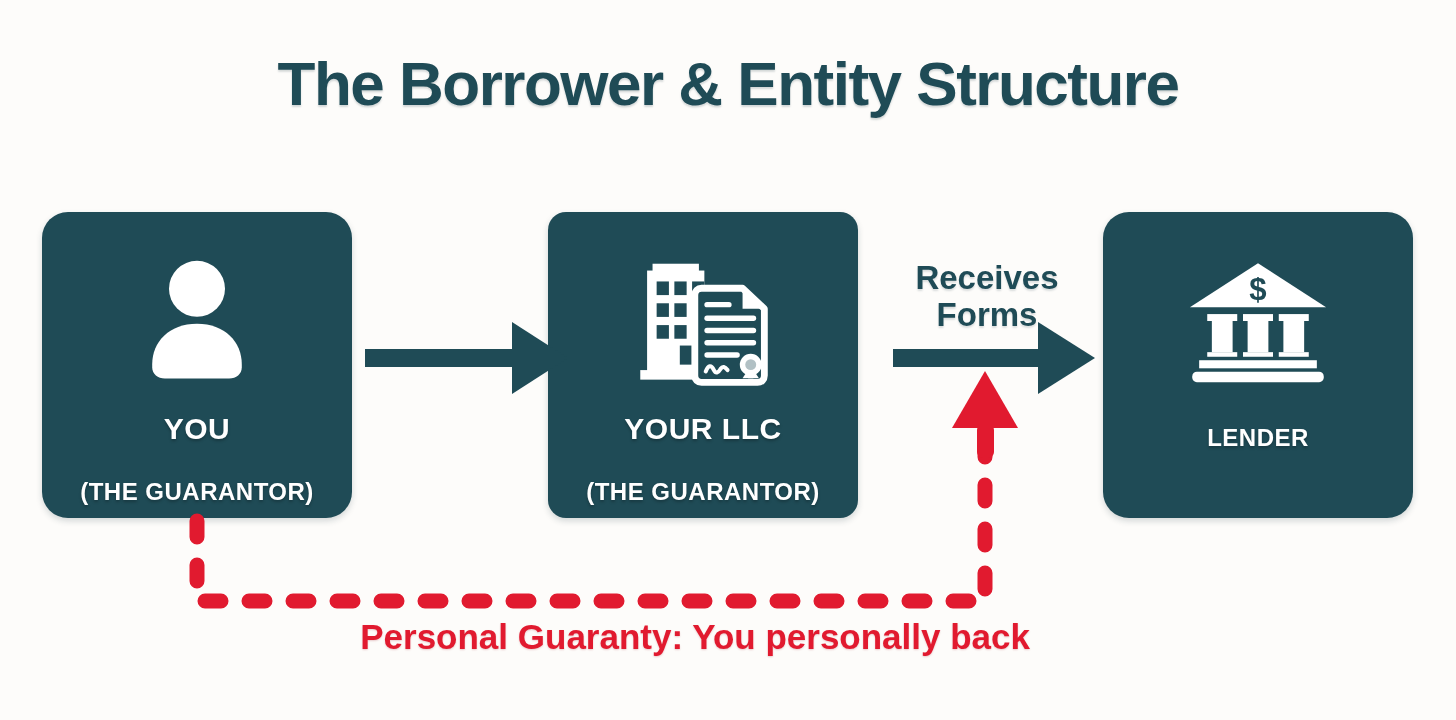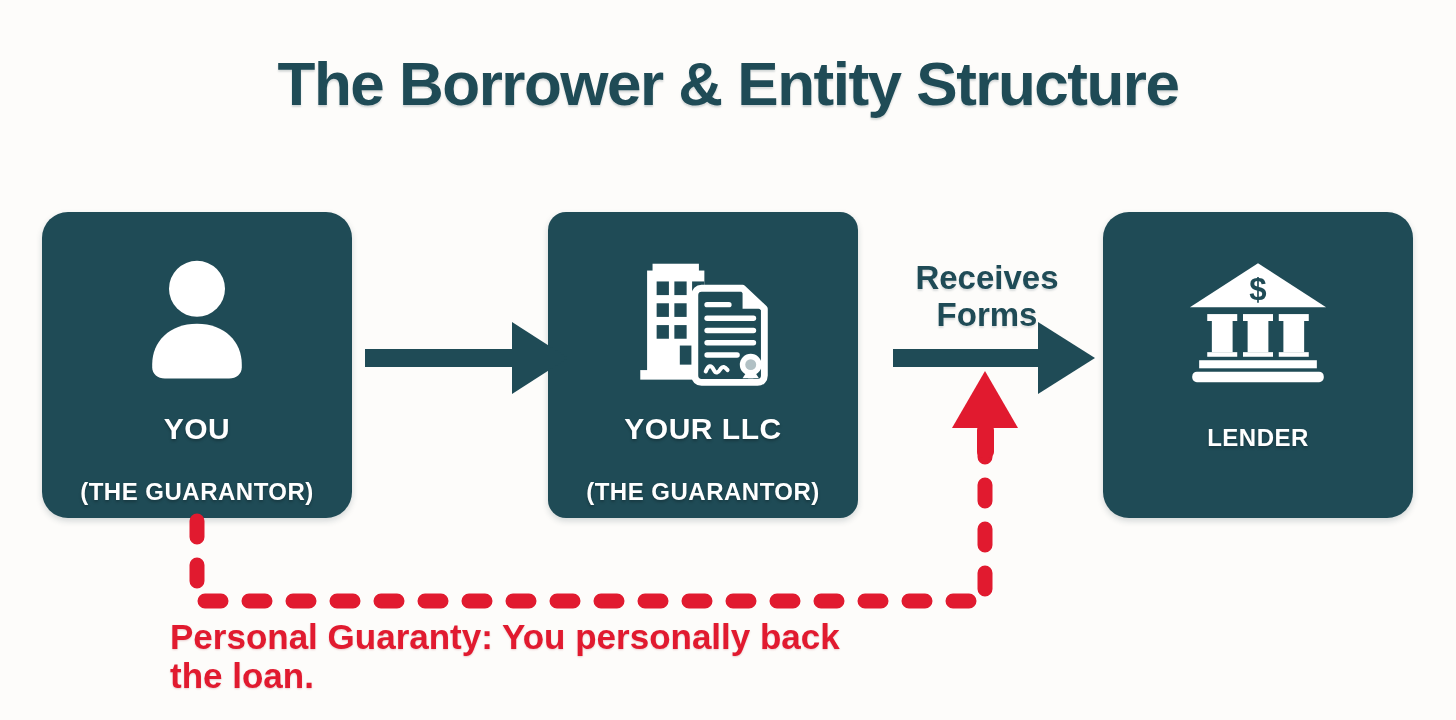--- a/index.html
+++ b/index.html
@@ -91,21 +91,21 @@
     left: 0; top: 0;
     width: 1456px;
     height: 720px;
     pointer-events: none;
   }
   .guaranty-caption {
     position: absolute;
     left: 170px;
     top: 618px;
     width: 860px;
-    text-align: left;
+    text-align: right;
     color: var(--red);
     font-weight: bold;
     font-size: 35px;
     line-height: 1.1;
     text-shadow: 0 1px 2px rgba(150,10,25,0.2);
   }
 </style>
 </head>
 <body>
 
@@ -210,16 +210,15 @@
       <path d="M197 521 L197 601 L985 601 L985 452" fill="none" stroke="var(--red, #e11a2f)" stroke-width="15" stroke-dasharray="16 28" stroke-linecap="round" stroke-linejoin="round"></path>
       <g fill="var(--red, #e11a2f)">
         <rect x="977" y="424" width="17" height="34" rx="6"></rect>
         <polygon points="985,371 952,428 1018,428"></polygon>
       </g>
     </g>
   </svg>
 
   <div class="guaranty-caption">
     <div>Personal Guaranty: You personally back</div>
-    <div>the loan.</div>
   </div>
 
 </div>
 
 </body></html>

